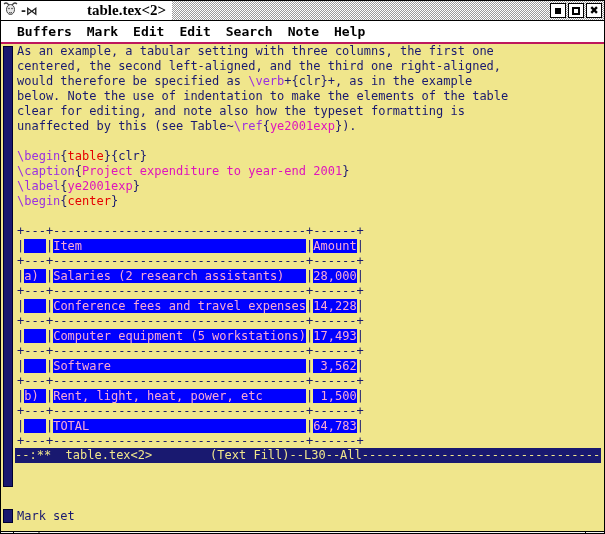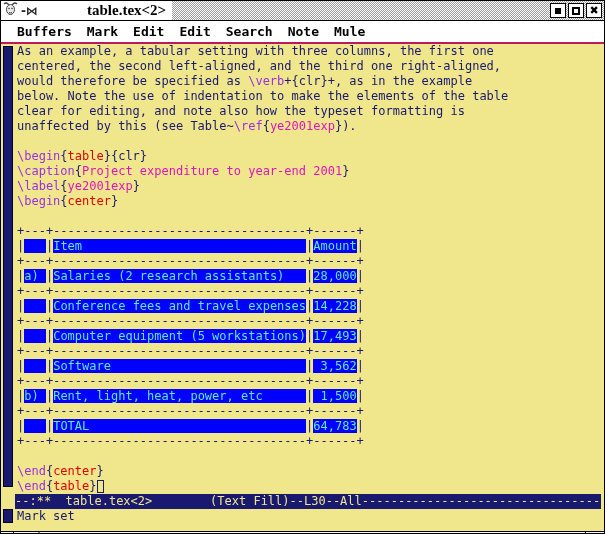--- a/index.html
+++ b/index.html
@@ -47,30 +47,30 @@
   .menu-item{white-space:pre;cursor:default;}
   
   .editor{height:465px;display:flex;background:var(--bg,#f0e68c);}
   .sbcol{width:14px;position:relative;flex:none;}
   .sb-thumb{
     position:absolute;left:2px;top:2px;width:10px;height:441px;
     background:var(--navy,#191970);border:1px solid #000030;box-sizing:border-box;
   }
   .contentcol{flex:1;position:relative;overflow:hidden;}
   .buffer-text{
-    height:450px;padding-left:2px;
+    height:404px;padding-left:2px;
     font-size:12px;line-height:15px;white-space:pre;color:var(--navy,#191970);
     overflow:hidden;
   }
   .line{height:15px;}
   .seg-p{color:var(--navy,#191970);}
   .seg-k{color:var(--purple,#9a30e0);}
   .seg-e{color:var(--red,#e60000);}
   .seg-s{color:var(--pink,#de14bc);}
-  .seg-h{background:var(--cellblue,#0000ff);color:#5eead4;}
+  .seg-h{background:var(--cellblue,#0000ff);color:#f9a8d4;}
   .seg-cur{
     display:inline-block;width:7px;height:13px;box-sizing:border-box;
     border:1px solid var(--navy,#191970);vertical-align:-2px;
   }
   .modeline{
     height:15px;margin-right:3px;background:var(--navy,#191970);
     color:var(--bg,#f0e68c);font-size:12px;line-height:15px;
     white-space:pre;overflow:hidden;
   }
   
@@ -129,21 +129,21 @@
     </div>
   </div>
 
   <div class="menubar" id="menu-items">
       <span class="menu-item">Buffers</span>
       <span class="menu-item">Mark</span>
       <span class="menu-item">Edit</span>
       <span class="menu-item">Edit</span>
       <span class="menu-item">Search</span>
       <span class="menu-item">Note</span>
-      <span class="menu-item">Mule</span>
+      <span class="menu-item">Help</span>
     </div>
 
   <div class="editor">
     <div class="sbcol">
       <div class="sb-thumb"></div>
     </div>
     <div class="contentcol">
       <div class="buffer-text" id="buffer-text"><div class="line"><span class="seg-p">As an example, a tabular setting with three columns, the first one</span></div><div class="line"><span class="seg-p">centered, the second left-aligned, and the third one right-aligned,</span></div><div class="line"><span class="seg-p">would therefore be specified as </span><span class="seg-k">\verb</span><span class="seg-p">+{clr}+, as in the example</span></div><div class="line"><span class="seg-p">below. Note the use of indentation to make the elements of the table</span></div><div class="line"><span class="seg-p">clear for editing, and note also how the typeset formatting is</span></div><div class="line"><span class="seg-p">unaffected by this (see Table~</span><span class="seg-k">\ref</span><span class="seg-p">{</span><span class="seg-s">ye2001exp</span><span class="seg-p">}).</span></div><div class="line"></div><div class="line"><span class="seg-k">\begin</span><span class="seg-p">{</span><span class="seg-e">table</span><span class="seg-p">}{clr}</span></div><div class="line"><span class="seg-k">\caption</span><span class="seg-p">{</span><span class="seg-s">Project expenditure to year-end 2001</span><span class="seg-p">}</span></div><div class="line"><span class="seg-k">\label</span><span class="seg-p">{</span><span class="seg-s">ye2001exp</span><span class="seg-p">}</span></div><div class="line"><span class="seg-k">\begin</span><span class="seg-p">{</span><span class="seg-e">center</span><span class="seg-p">}</span></div><div class="line"></div><div class="line"><span class="seg-p">+---+-----------------------------------+------+</span></div><div class="line"><span class="seg-p">|</span><span class="seg-h">   </span><span class="seg-p">|</span><span class="seg-h">Item                               </span><span class="seg-p">|</span><span class="seg-h">Amount</span><span class="seg-p">|</span></div><div class="line"><span class="seg-p">+---+-----------------------------------+------+</span></div><div class="line"><span class="seg-p">|</span><span class="seg-h">a) </span><span class="seg-p">|</span><span class="seg-h">Salaries (2 research assistants)   </span><span class="seg-p">|</span><span class="seg-h">28,000</span><span class="seg-p">|</span></div><div class="line"><span class="seg-p">+---+-----------------------------------+------+</span></div><div class="line"><span class="seg-p">|</span><span class="seg-h">   </span><span class="seg-p">|</span><span class="seg-h">Conference fees and travel expenses</span><span class="seg-p">|</span><span class="seg-h">14,228</span><span class="seg-p">|</span></div><div class="line"><span class="seg-p">+---+-----------------------------------+------+</span></div><div class="line"><span class="seg-p">|</span><span class="seg-h">   </span><span class="seg-p">|</span><span class="seg-h">Computer equipment (5 workstations)</span><span class="seg-p">|</span><span class="seg-h">17,493</span><span class="seg-p">|</span></div><div class="line"><span class="seg-p">+---+-----------------------------------+------+</span></div><div class="line"><span class="seg-p">|</span><span class="seg-h">   </span><span class="seg-p">|</span><span class="seg-h">Software                           </span><span class="seg-p">|</span><span class="seg-h"> 3,562</span><span class="seg-p">|</span></div><div class="line"><span class="seg-p">+---+-----------------------------------+------+</span></div><div class="line"><span class="seg-p">|</span><span class="seg-h">b) </span><span class="seg-p">|</span><span class="seg-h">Rent, light, heat, power, etc      </span><span class="seg-p">|</span><span class="seg-h"> 1,500</span><span class="seg-p">|</span></div><div class="line"><span class="seg-p">+---+-----------------------------------+------+</span></div><div class="line"><span class="seg-p">|</span><span class="seg-h">   </span><span class="seg-p">|</span><span class="seg-h">TOTAL                              </span><span class="seg-p">|</span><span class="seg-h">64,783</span><span class="seg-p">|</span></div><div class="line"><span class="seg-p">+---+-----------------------------------+------+</span></div><div class="line"></div><div class="line"><span class="seg-k">\end</span><span class="seg-p">{</span><span class="seg-e">center</span><span class="seg-p">}</span></div><div class="line"><span class="seg-k">\end</span><span class="seg-p">{</span><span class="seg-e">table</span><span class="seg-p">}</span><span class="seg-cur"> </span></div></div>
       <div class="modeline">--:**  table.tex&lt;2&gt;        (Text Fill)--L30--All---------------------------------------------</div>
     </div>

